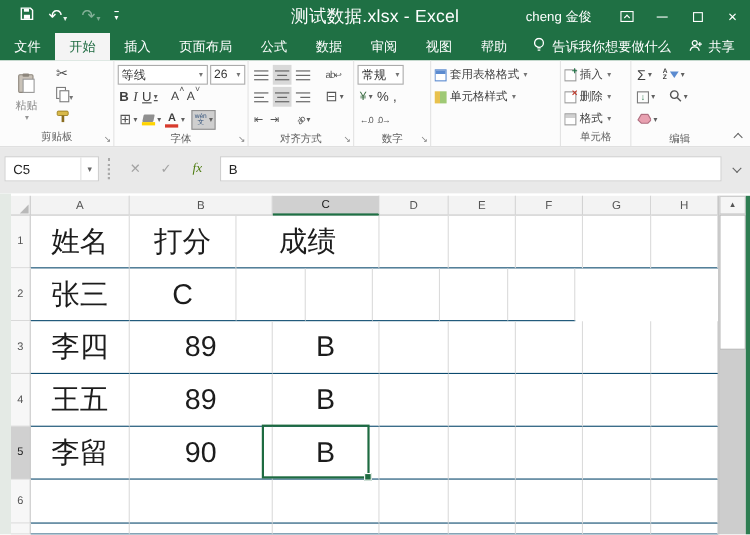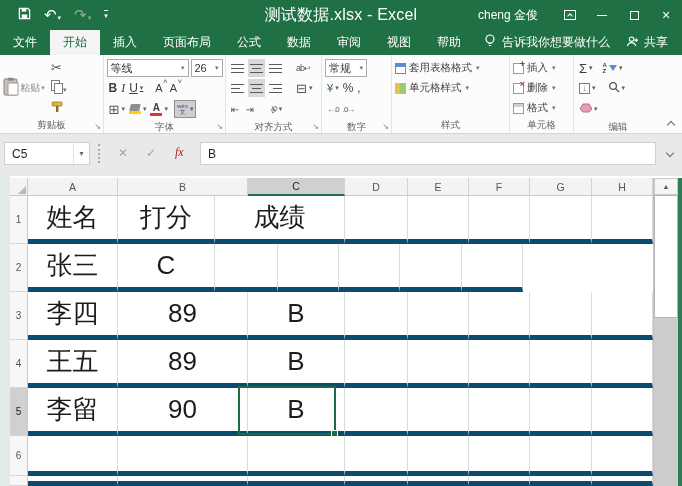--- a/index.html
+++ b/index.html
@@ -36,21 +36,21 @@
   .glabel { height:15px; line-height:13px; text-align:center; font-size:9.5px; color:#5f5f5f; }
   .launcher { position:absolute; right:2px; bottom:2px; font-size:8px; color:#828282; line-height:1; }
   .ib { display:inline-flex; align-items:center; justify-content:center; height:18px; padding:0 2px; font-size:12px; color:#3f3f3f; vertical-align:middle; }
   .ib.sel { background:#d9d9d9; }
   .dd::after { content:"▾"; font-size:7px; color:#5f5f5f; margin-left:2px; }
   .frow { display:flex; align-items:center; height:20px; }
 
   
   .g-clip { width:104px; }
   .g-clip .gbody { display:flex; }
-  .paste-big { width:42px; display:flex; flex-direction:row; align-items:center; justify-content:center; color:#8a8a8a; font-size:10px; }
+  .paste-big { width:42px; display:flex; flex-direction:column; align-items:center; justify-content:center; color:#8a8a8a; font-size:10px; }
   .clip-col { display:flex; flex-direction:column; justify-content:space-around; padding-left:6px; }
   .ico-cut { font-size:13px; color:#4f4f4f; }
   .ico-copy { position:relative; width:11px; height:12px; display:inline-block; }
   .ico-copy::before { content:""; position:absolute; left:0; top:0; width:7px; height:9px; border:1px solid #7c7c7c; background:#fff; }
   .ico-copy::after { content:""; position:absolute; left:3px; top:3px; width:7px; height:9px; border:1px solid #7c7c7c; background:#fff; }
 
   
   .g-font { width:122px;align-items:center; }
   .combo { background:#fff; border:1px solid #ababab; height:18px; display:flex; align-items:center; justify-content:space-between; font-size:11px; padding:0 3px; color:#333; }
   .ub { text-decoration:underline; }
@@ -107,39 +107,39 @@
   .rib-collapse { position:absolute; right:8px; bottom:5px; }
 
   
   .fbar { position:absolute; top:134px; left:0; right:0; height:42px; background:#e9e9e9; }
   .namebox { position:absolute; left:4px; top:8px; width:86px; height:23px; background:#fff; border:1px solid #cfcfcf; display:flex; align-items:center; font-size:12px; color:#222; }
   .namebox .val { flex:1; padding-left:7px; }
   .namebox .nb-dd { width:16px; height:100%; border-left:1px solid #e2e2e2; display:flex; align-items:center; justify-content:center; font-size:8px; color:#666; }
   .fb-dots { position:absolute; left:98px; top:10px; height:19px; border-left:2px dotted #a9a9a9; }
   .fb-x { position:absolute; left:118px; top:12px; font-size:12px; color:#a3a3a3; }
   .fb-ok { position:absolute; left:146px; top:12px; font-size:12px; color:#a3a3a3; }
-  .fb-fx { position:absolute; left:175px; top:11px; font-size:12px; color:#b91c1c; font-style:italic; font-family:"Liberation Serif",serif; }
+  .fb-fx { position:absolute; left:175px; top:11px; font-size:12px; color:#4d7c0f; font-style:italic; font-family:"Liberation Serif",serif; }
   .ffield { position:absolute; left:200px; right:26px; top:8px; height:23px; background:#fff; border:1px solid #cfcfcf; display:flex; align-items:center; font-size:12px; color:#222; padding-left:7px; }
   .fb-chev { position:absolute; right:9px; top:16px; }
 
   
   .gridwrap { position:absolute; top:176px; left:0; width:682px; bottom:0; background:#fff; }
   .gutter { position:absolute; left:0; top:0; bottom:0; width:10px; background:#e4eae5; }
   .sheet { position:absolute; left:10px; top:2px; }
   .hrow { display:flex; height:18px; }
   .corner { width:18px; background:#f3f3f3; border-right:1px solid #c9c9c9; border-bottom:1px solid #c9c9c9; position:relative; }
   .corner::after { content:""; position:absolute; right:1px; bottom:1px; border-left:8px solid transparent; border-bottom:8px solid #b9b9b9; }
   .chead { display:flex; align-items:center; justify-content:center; font-size:10.5px; color:#555; background:#f3f3f3; border-right:1px solid #d2d2d2; border-bottom:1px solid #c9c9c9; }
   .chead.selc { background:#d0d0d0; border-bottom:2px solid #1f7044; color:#222; }
   .cA{width:90px} .cB{width:130px} .cC{width:97px} .cD{width:63px} .cE{width:61px} .cF{width:61px} .cG{width:62px} .cH{width:61px}
   .grow { display:flex; height:48px; }
   .grow.r6 { height:40px; } .grow.r7 { height:10px; }
   .rhead { width:18px; display:flex; align-items:center; justify-content:center; font-size:10px; color:#555; background:#f7f7f7; border-right:1px solid #c9c9c9; border-bottom:1px solid #d5d5d5; }
   .rhead.selr { background:#d0d0d0; color:#222; }
-  .cell { display:flex; align-items:center; justify-content:center; border-right:1px solid #dbdbdb; border-bottom:5px solid #0c4a6e; font-size:26px; color:#1c1c1c; overflow:hidden; }
+  .cell { display:flex; align-items:center; justify-content:center; border-right:1px solid #dbdbdb; border-bottom:1px solid #0c4a6e; font-size:26px; color:#1c1c1c; overflow:hidden; }
   .selbox { position:absolute; left:238px; top:210px; width:98px; height:49px; border:2px solid #1e6b41; }
   .selbox::after { content:""; position:absolute; right:-4px; bottom:-4px; width:5px; height:5px; background:#1e6b41; border:1px solid #fff; }
   .vscroll { position:absolute; left:653px; top:2px; bottom:0; width:25px; background:#cdcdcd; border-left:1px solid #c2c2c2; }
   .vs-up { height:17px; background:#f5f5f5; border:1px solid #c9c9c9; display:flex; align-items:center; justify-content:center; font-size:7px; color:#555; }
   .vs-thumb { height:123px; background:#fff; border:1px solid #b5b5b5; }
   .green-edge { position:absolute; right:0; top:2px; bottom:0; width:4px; background:#2e7d52; }
 </style>
 </head>
 <body>
 
@@ -382,21 +382,20 @@
           <span class="sq tbl"></span>
           <span>套用表格格式</span>
           <span class="mini-car" style="color:#666">▾</span>
         </div>
       <div class="srow">
           <span class="sq cs"></span>
           <span>单元格样式</span>
           <span class="mini-car" style="color:#666">▾</span>
         </div>
     </div>
-    <div class="glabel">样式</div>
   </div>
 
   <div class="group g-cells">
     <div class="gbody">
       <div class="srow">
           <span class="sq ins"></span>
           <span>插入</span>
           <span class="mini-car" style="color:#666">▾</span>
         </div>
       <div class="srow">

